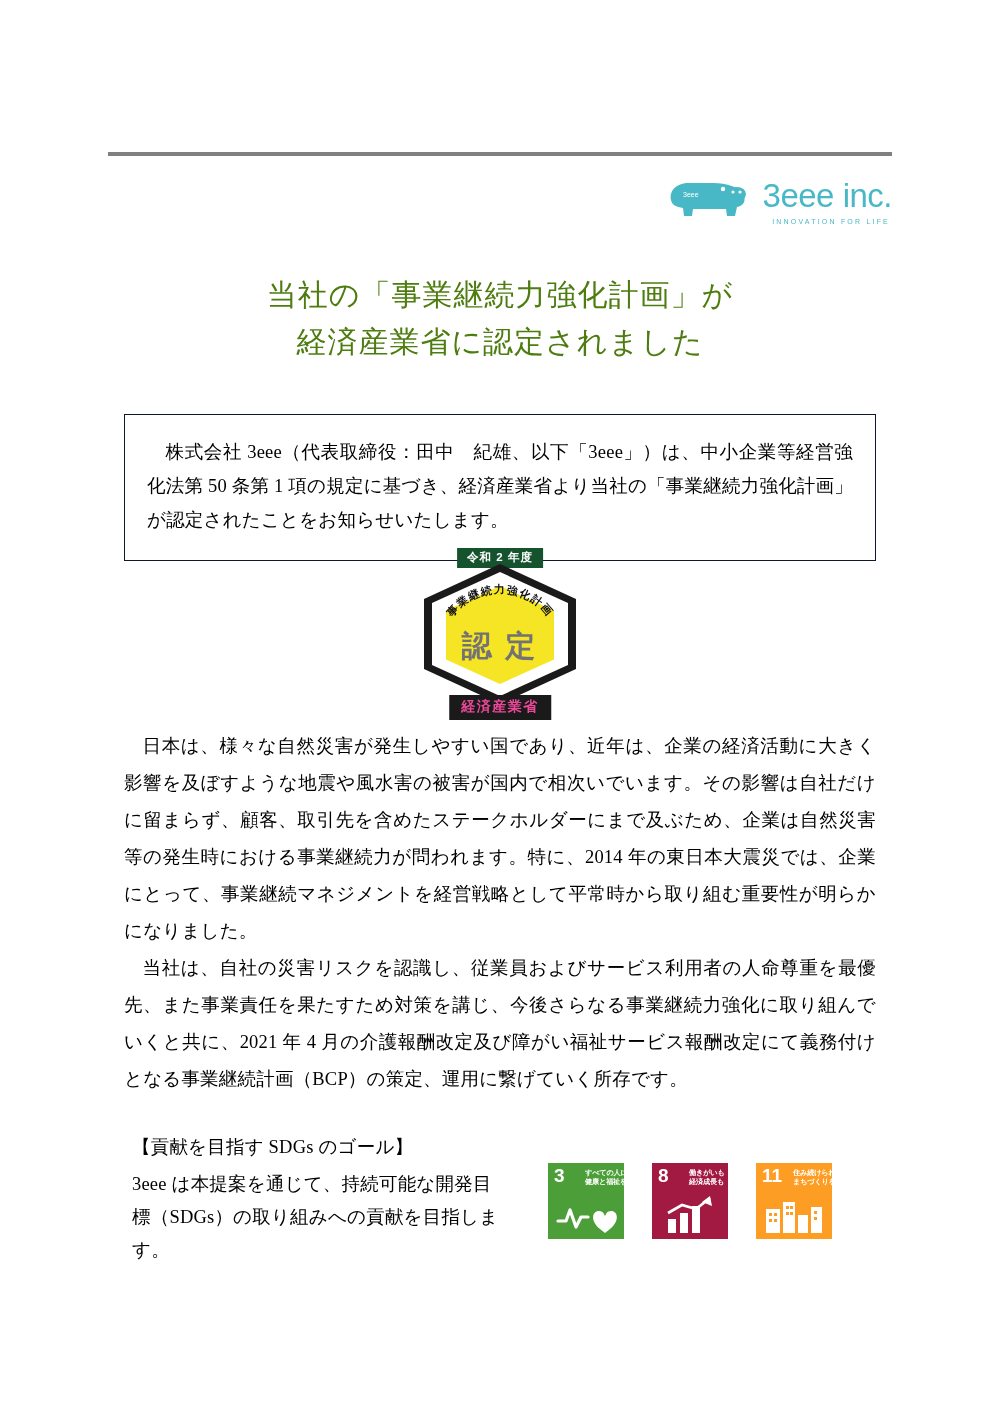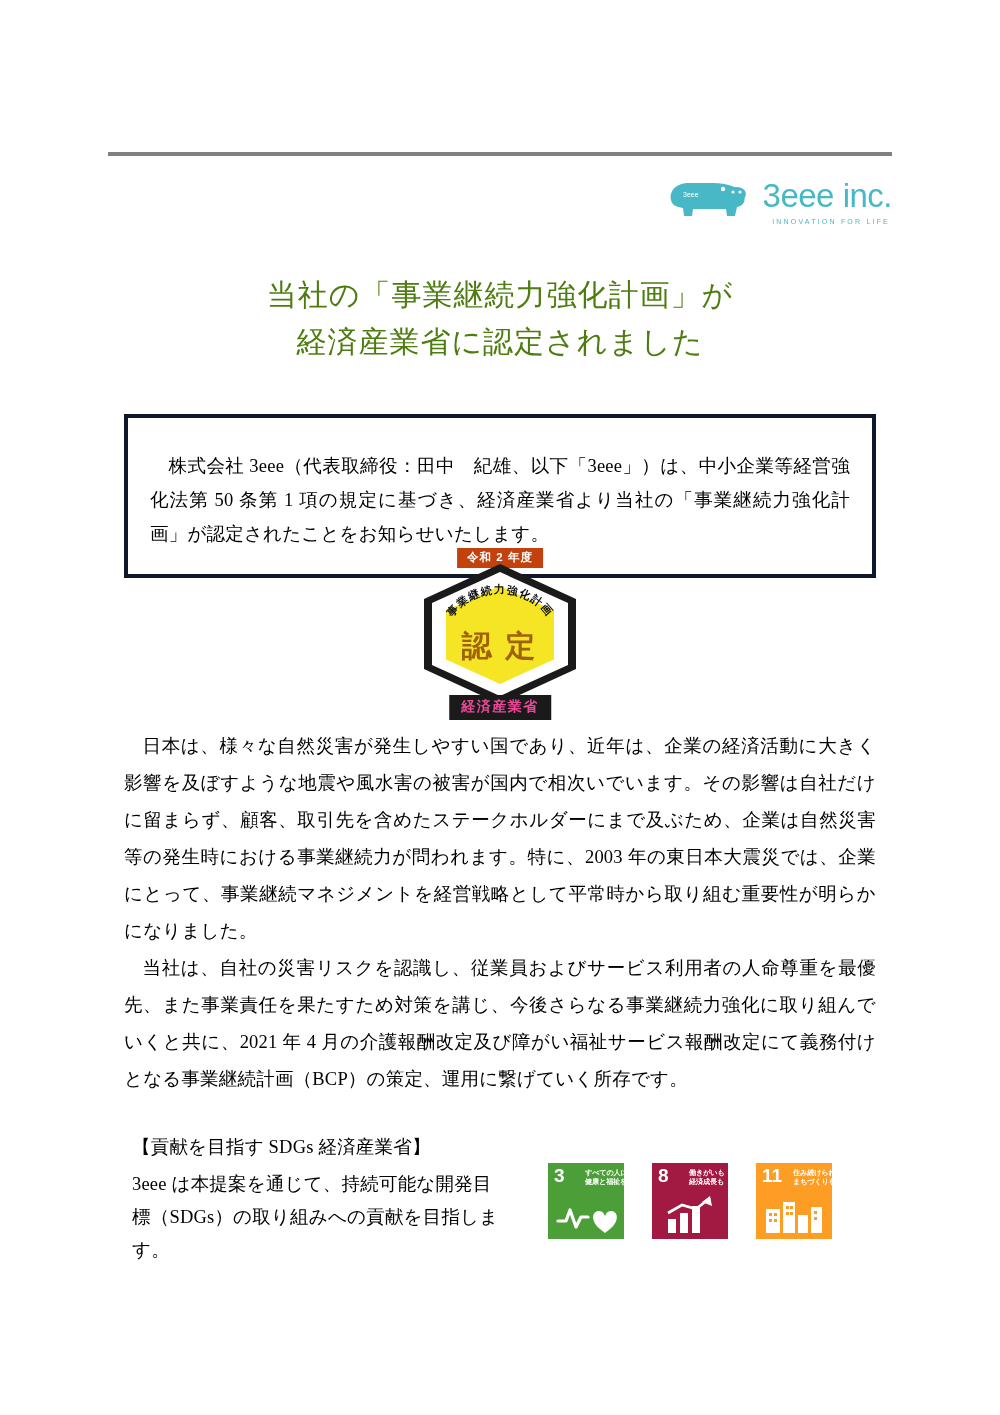--- a/index.html
+++ b/index.html
@@ -109,43 +109,43 @@
     color: #4d7c0f;
   }
 
   
   .lead-box {
     position: absolute;
     left: 124px;
     top: 414px;
     width: 752px;
     box-sizing: border-box;
-    border: 4px solid #0f172a;
-    padding: 31px 22px 22px 22px;
+    border: 1px solid #0f172a;
+    padding: 20px 22px 22px 22px;
     font-size: 18.5px;
     line-height: 1.85;
     letter-spacing: 0.2px;
     text-align: justify;
   }
   .lead-box p { margin: 0; text-indent: 1em; }
 
   
   .seal {
     position: absolute;
     left: 406px;
     top: 548px;
     width: 188px;
     height: 172px;
   }
   .seal-top-label {
     position: absolute;
     left: 50%;
     transform: translateX(-50%);
     top: 0;
-    background: #c2410c;
+    background: #14532d;
     color: #fff;
     font-family: "Liberation Sans", sans-serif;
     font-size: 11.5px;
     font-weight: bold;
     letter-spacing: 1px;
     padding: 2px 10px 3px 10px;
     white-space: nowrap;
   }
   .seal-bottom-label {
     position: absolute;
@@ -201,21 +201,21 @@
   }
   .seal-center {
     position: absolute;
     left: 50%;
     transform: translateX(-50%);
     top: 78px;
     font-family: "Liberation Serif", serif;
     font-weight: bold;
     font-size: 30px;
     letter-spacing: 3px;
-    color: #a16207;
+    color: #737373;
     white-space: nowrap;
   }
 
   
   .body-text {
     position: absolute;
     left: 124px;
     top: 728px;
     width: 752px;
     font-size: 18.5px;
@@ -330,25 +330,25 @@
       </defs>
       <text font-family="Liberation Serif, serif" font-size="11" font-weight="bold" fill="#111" letter-spacing="1.4">
         <textPath href="#arcpath" startOffset="50%" text-anchor="middle">事業継続力強化計画</textPath>
       </text>
     </svg>
     <div class="seal-center">認 定</div>
     <div class="seal-bottom-label">経済産業省</div>
   </div>
 
   <div class="body-text">
-    <p>日本は、様々な自然災害が発生しやすい国であり、近年は、企業の経済活動に大きく影響を及ぼすような地震や風水害の被害が国内で相次いでいます。その影響は自社だけに留まらず、顧客、取引先を含めたステークホルダーにまで及ぶため、企業は自然災害等の発生時における事業継続力が問われます。特に、2003 年の東日本大震災では、企業にとって、事業継続マネジメントを経営戦略として平常時から取り組む重要性が明らかになりました。</p>
+    <p>日本は、様々な自然災害が発生しやすい国であり、近年は、企業の経済活動に大きく影響を及ぼすような地震や風水害の被害が国内で相次いでいます。その影響は自社だけに留まらず、顧客、取引先を含めたステークホルダーにまで及ぶため、企業は自然災害等の発生時における事業継続力が問われます。特に、2014 年の東日本大震災では、企業にとって、事業継続マネジメントを経営戦略として平常時から取り組む重要性が明らかになりました。</p>
     <p>当社は、自社の災害リスクを認識し、従業員およびサービス利用者の人命尊重を最優先、また事業責任を果たすため対策を講じ、今後さらなる事業継続力強化に取り組んでいくと共に、2021 年 4 月の介護報酬改定及び障がい福祉サービス報酬改定にて義務付けとなる事業継続計画（BCP）の策定、運用に繋げていく所存です。</p>
   </div>
 
-  <div class="sdg-heading">【貢献を目指す SDGs 経済産業省】</div>
+  <div class="sdg-heading">【貢献を目指す SDGs のゴール】</div>
   <div class="sdg-desc">3eee は本提案を通じて、持続可能な開発目標（SDGs）の取り組みへの貢献を目指します。</div>
 
   <div class="sdg-icons">
 
     <div class="sdg-tile" id="sdg0" style="background: rgb(76, 159, 56);">
       <div class="sdg-num">3</div>
       <div class="sdg-label" id="sdglabel0">
           <div>すべての人に</div>
           <div>健康と福祉を</div>
         </div>

